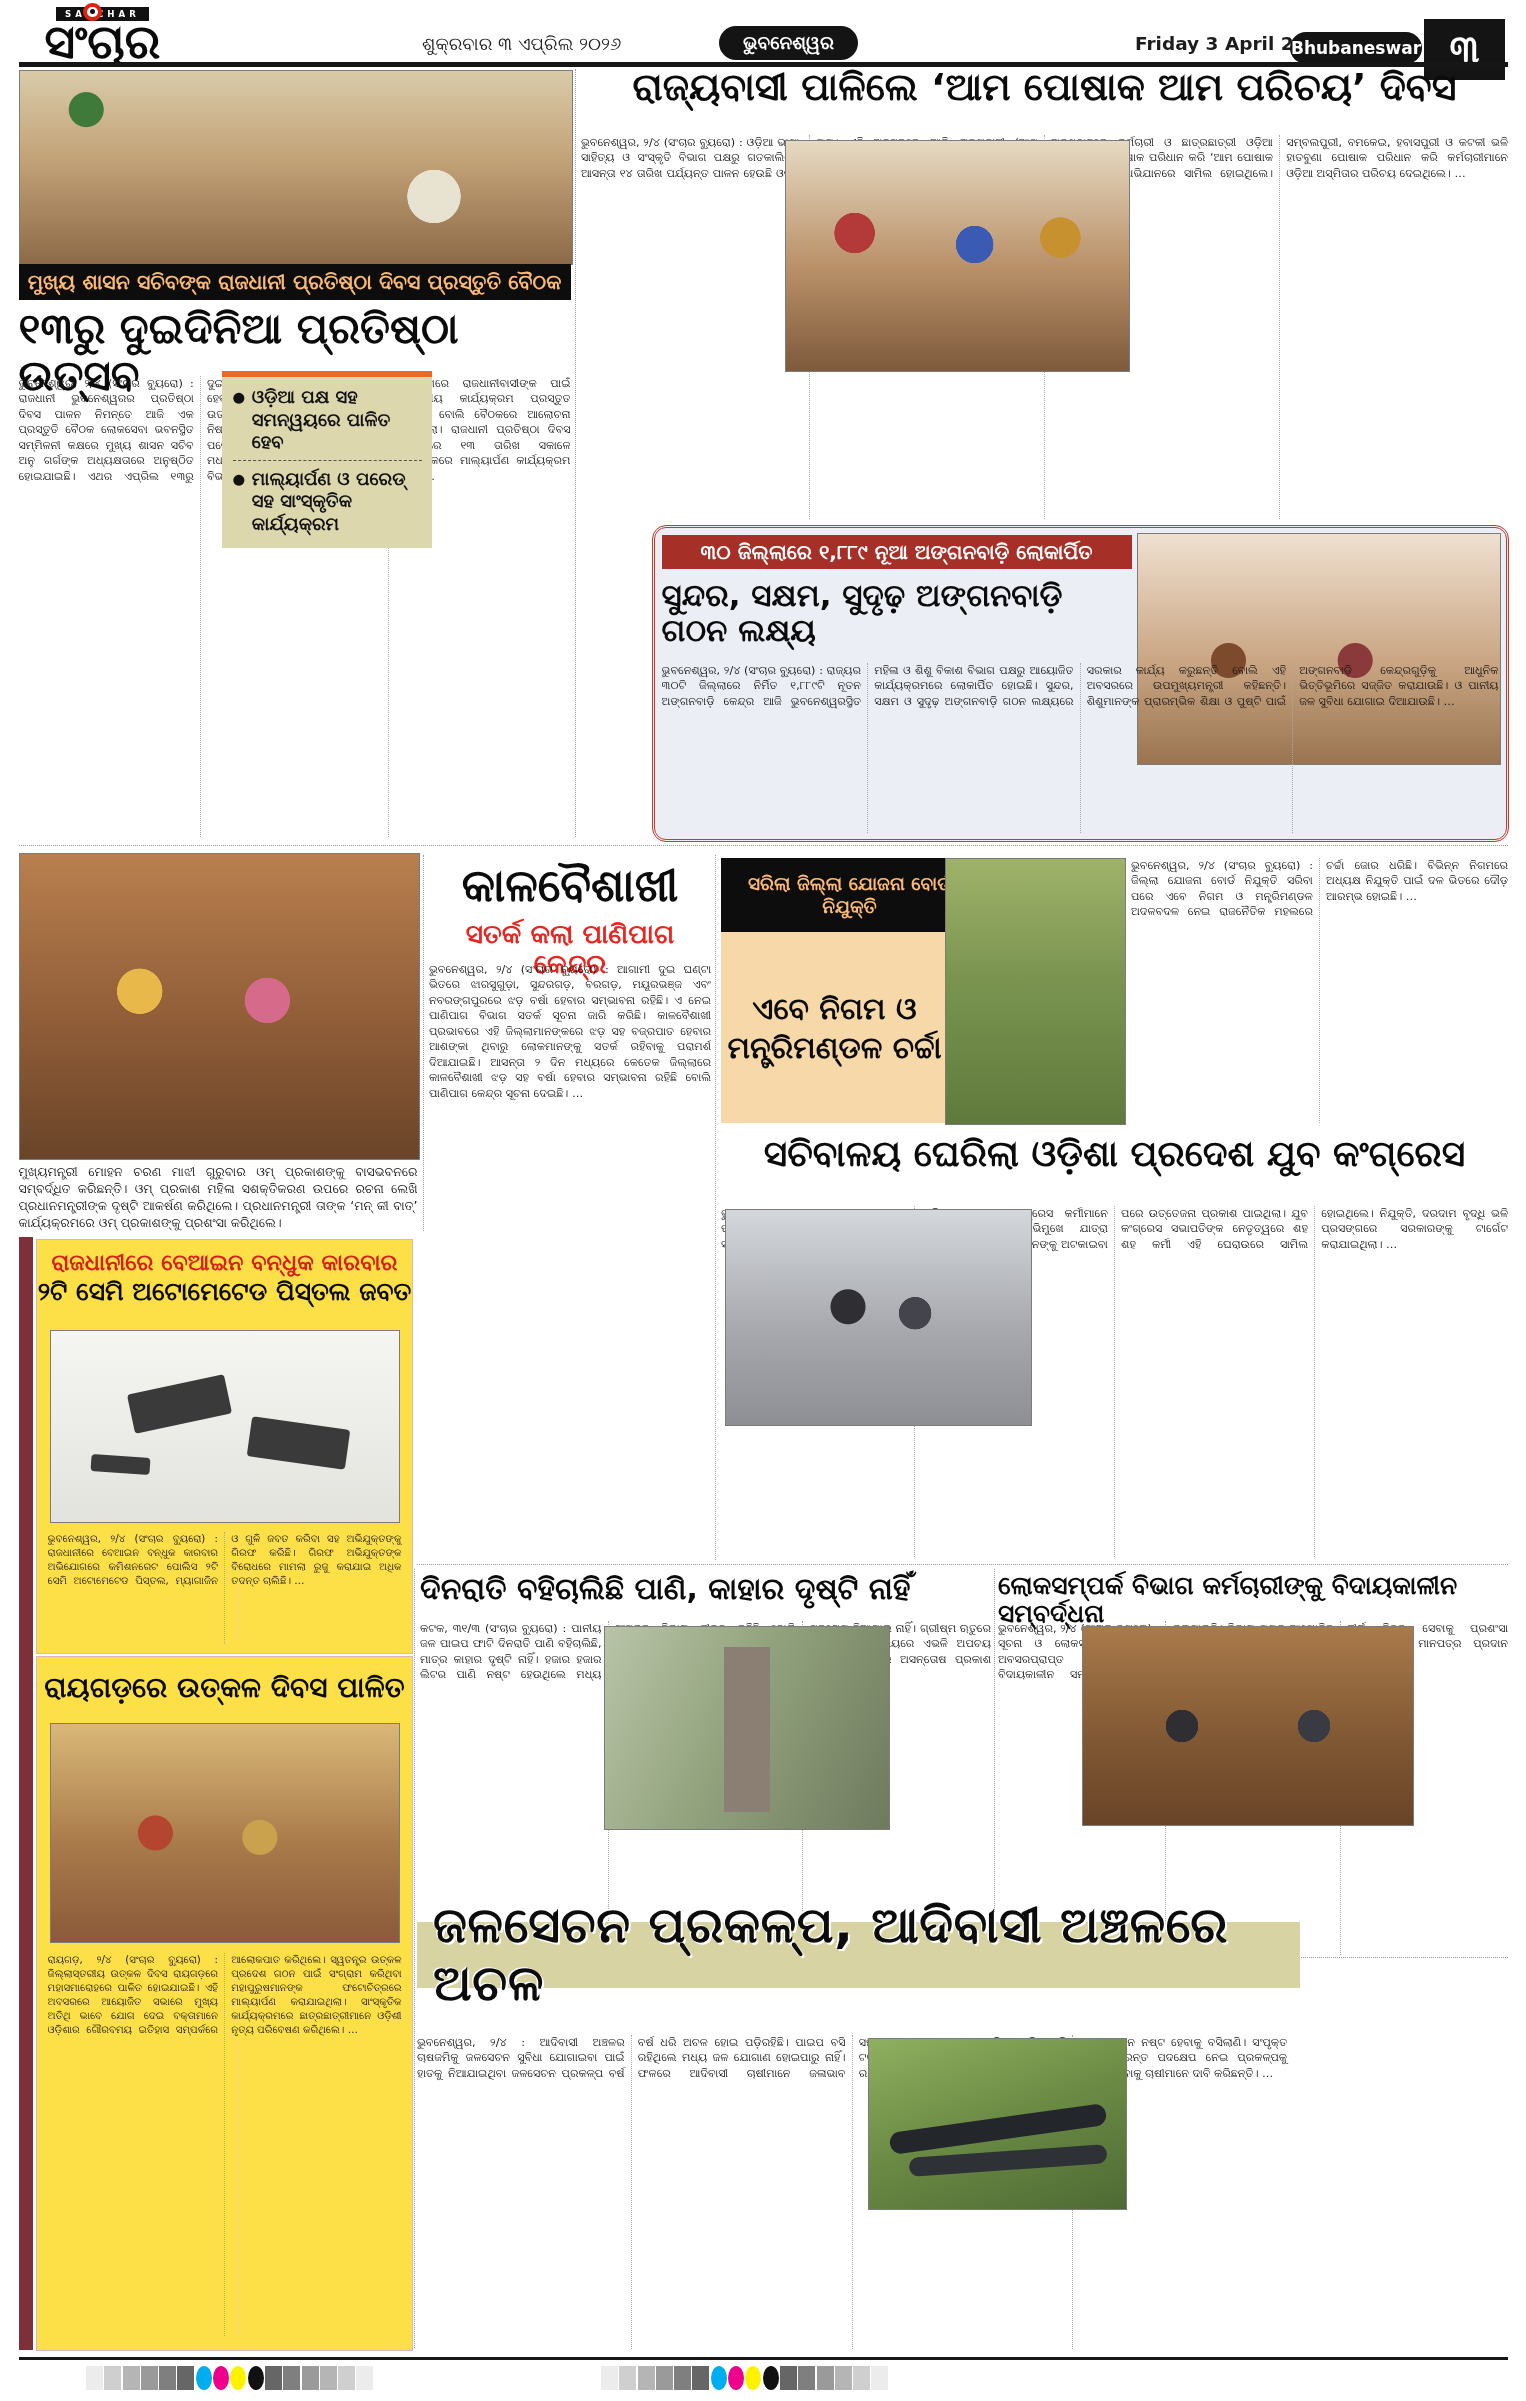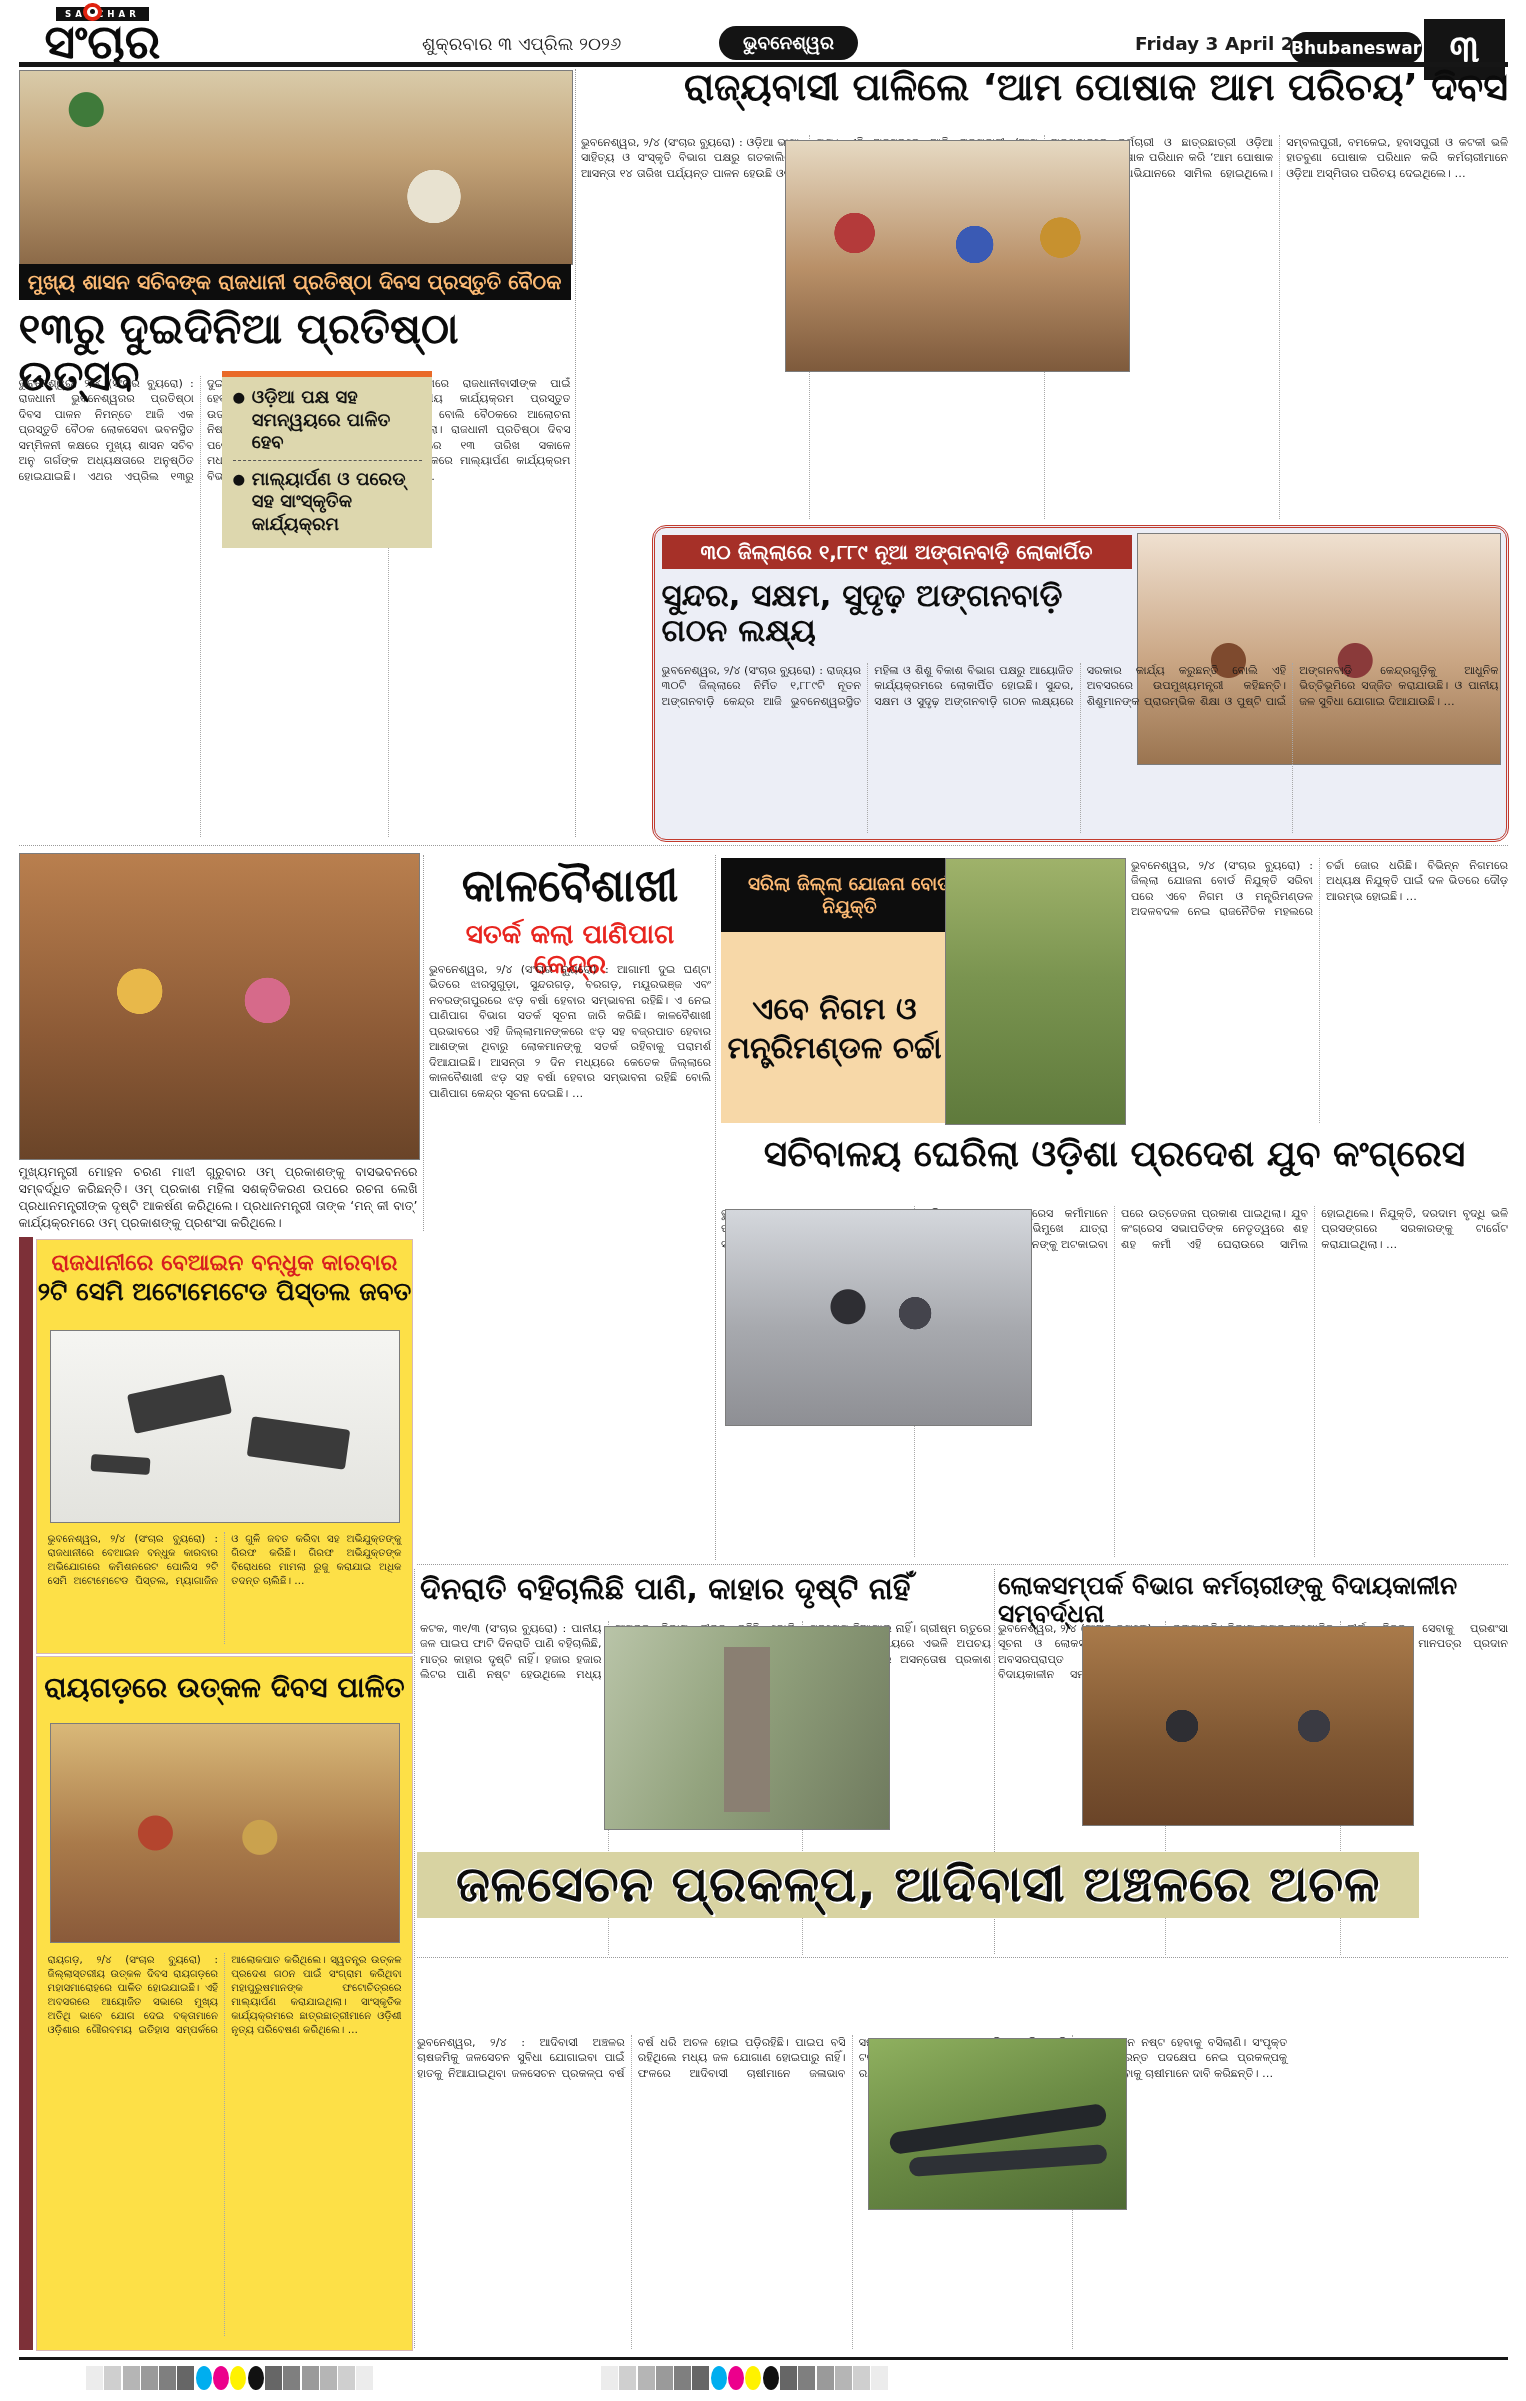--- a/index.html
+++ b/index.html
@@ -80,21 +80,21 @@
       </div>
     <div class="bullet-sep"></div>
     <div class="bullet-item">
         <span class="bullet-dot">●</span>
         <span>ମାଲ୍ୟାର୍ପଣ ଓ ପରେଡ୍ ସହ ସାଂସ୍କୃତିକ କାର୍ଯ୍ୟକ୍ରମ</span>
       </div>
   </div>
 
   <div class="abs dotted-v" style="left:575px;top:69px;height:768px;"></div>
 
-  <div class="abs hl center" style="left:581px;top:66px;width:927px;font-size:38px;text-align:right;">ରାଜ୍ୟବାସୀ ପାଳିଲେ ‘ଆମ ପୋଷାକ ଆମ ପରିଚୟ’ ଦିବସ</div>
+  <div class="abs hl center" style="left:581px;top:66px;width:927px;font-size:38px;">ରାଜ୍ୟବାସୀ ପାଳିଲେ ‘ଆମ ପୋଷାକ ଆମ ପରିଚୟ’ ଦିବସ</div>
   <div class="abs body-text" style="left:581px;top:135px;width:927px;height:384px;column-count:4;">ଭୁବନେଶ୍ୱର, ୨/୪ (ସଂଚାର ବ୍ୟୁରୋ) : ଓଡ଼ିଆ ଭାଷା, ସାହିତ୍ୟ ଓ ସଂସ୍କୃତି ବିଭାଗ ପକ୍ଷରୁ ଗତକାଲିଠାରୁ ଆସନ୍ତା ୧୪ ତାରିଖ ପର୍ଯ୍ୟନ୍ତ ପାଳନ ହେଉଛି ଓଡ଼ିଆ ପକ୍ଷ। ଏହି ଅବସରରେ ଆଜି ରାଜ୍ୟବାସୀ ‘ଆମ ପୋଷାକ ଆମ ପରିଚୟ’ ଦିବସ ପାଳନ କରିଛନ୍ତି। ବିଭିନ୍ନ ସରକାରୀ କାର୍ଯ୍ୟାଳୟ, ଶିକ୍ଷାନୁଷ୍ଠାନ ଓ ଅନୁଷ୍ଠାନରେ କର୍ମଚାରୀ ଓ ଛାତ୍ରଛାତ୍ରୀ ଓଡ଼ିଆ ପାରମ୍ପରିକ ପୋଷାକ ପରିଧାନ କରି ‘ଆମ ପୋଷାକ ଆମ ପରିଚୟ’ ଅଭିଯାନରେ ସାମିଲ ହୋଇଥିଲେ। ସମ୍ବଲପୁରୀ, ବମକେଇ, ହବାସପୁରୀ ଓ କଟକୀ ଭଳି ହାତବୁଣା ପୋଷାକ ପରିଧାନ କରି କର୍ମଚାରୀମାନେ ଓଡ଼ିଆ ଅସ୍ମିତାର ପରିଚୟ ଦେଇଥିଲେ। …</div>
   <div class="abs photo" style="left:785px;top:140px;width:343px;height:230px;z-index:3;background:
       radial-gradient(circle at 20% 40%,#b43a3a 0 20px,transparent 20.5px),
       radial-gradient(circle at 55% 45%,#3a5ab4 0 18.5px,transparent 19px),
       radial-gradient(circle at 80% 42%,#c7912f 0 20px,transparent 20.5px),
       linear-gradient(180deg,#e6d9c2 0%,#b99068 55%,#7e5a3c 100%);"></div>
 
   <div class="abs redbox" style="left:652px;top:525px;width:851px;height:311px;border-radius:14px;">
     <div class="abs redstrip" style="left:6.6px;top:6.6px;width:470px;height:34px;">୩୦ ଜିଲ୍ଲାରେ ୧,୮୮୯ ନୂଆ ଅଙ୍ଗନବାଡ଼ି ଲୋକାର୍ପିତ</div>
     <div class="abs hl" style="left:6.6px;top:50px;width:470px;font-size:31px;">ସୁନ୍ଦର, ସକ୍ଷମ, ସୁଦୃଢ଼ ଅଙ୍ଗନବାଡ଼ି ଗଠନ ଲକ୍ଷ୍ୟ</div>
@@ -170,21 +170,21 @@
 
   <div class="abs hl" style="left:998px;top:1572px;width:510px;font-size:25px;">ଲୋକସମ୍ପର୍କ ବିଭାଗ କର୍ମଚାରୀଙ୍କୁ ବିଦାୟକାଳୀନ ସମ୍ବର୍ଦ୍ଧନା</div>
   <div class="abs body-text" style="left:998px;top:1621px;width:510px;height:334px;column-count:3;">ଭୁବନେଶ୍ୱର, ୨/୪ (ସଂଚାର ବ୍ୟୁରୋ) : ସୂଚନା ଓ ଲୋକସମ୍ପର୍କ ବିଭାଗର ଅବସରପ୍ରାପ୍ତ କର୍ମଚାରୀମାନଙ୍କୁ ବିଦାୟକାଳୀନ ସମ୍ବର୍ଦ୍ଧନା ଜ୍ଞାପନ କରାଯାଇଛି। ବିଭାଗ ପକ୍ଷରୁ ଆୟୋଜିତ ଏହି କାର୍ଯ୍ୟକ୍ରମରେ ବରିଷ୍ଠ ଅଧିକାରୀମାନେ ଯୋଗ ଦେଇ ଅବସରପ୍ରାପ୍ତ କର୍ମଚାରୀମାନଙ୍କ ଦୀର୍ଘ ଦିନର ସେବାକୁ ପ୍ରଶଂସା କରିଥିଲେ ଓ ମାନପତ୍ର ପ୍ରଦାନ କରିଥିଲେ। …</div>
   <div class="abs photo" style="left:1082px;top:1626px;width:330px;height:198px;z-index:3;background:
       radial-gradient(circle at 30% 50%,#2e2e33 0 16px,transparent 16.5px),
       radial-gradient(circle at 70% 50%,#3a3a42 0 16px,transparent 16.5px),
       linear-gradient(180deg,#a97a4a 0%,#7e5632 60%,#6a4428 100%);"></div>
 
   <div class="abs dotted-h" style="left:417px;top:1957px;width:1091px;"></div>
 
-  <div class="abs khakiband" style="left:417px;top:1852px;width:1002px;height:66px;">
+  <div class="abs khakiband" style="left:417px;top:1922px;width:867px;height:66px;padding-left:16px;">
     <span class="outline-hl">ଜଳସେଚନ ପ୍ରକଳ୍ପ, ଆଦିବାସୀ ଅଞ୍ଚଳରେ ଅଚଳ</span>
   </div>
   <div class="abs body-text" style="left:417px;top:2035px;width:1091px;height:314px;column-count:5;">ଭୁବନେଶ୍ୱର, ୨/୪ : ଆଦିବାସୀ ଅଞ୍ଚଳର ଚାଷଜମିକୁ ଜଳସେଚନ ସୁବିଧା ଯୋଗାଇବା ପାଇଁ ହାତକୁ ନିଆଯାଇଥିବା ଜଳସେଚନ ପ୍ରକଳ୍ପ ବର୍ଷ ବର୍ଷ ଧରି ଅଚଳ ହୋଇ ପଡ଼ିରହିଛି। ପାଇପ ବସି ରହିଥିଲେ ମଧ୍ୟ ଜଳ ଯୋଗାଣ ହୋଇପାରୁ ନାହିଁ। ଫଳରେ ଆଦିବାସୀ ଚାଷୀମାନେ ଜଳାଭାବ ସମସ୍ୟାର ସମ୍ମୁଖୀନ ହେଉଛନ୍ତି। କୋଟି କୋଟି ଟଙ୍କା ବ୍ୟୟରେ ନିର୍ମିତ ଏହି ପ୍ରକଳ୍ପର ରକ୍ଷଣାବେକ୍ଷଣ ଅଭାବରୁ ପମ୍ପଗୃହ ଓ ପାଇପଲାଇନ ନଷ୍ଟ ହେବାକୁ ବସିଲାଣି। ସଂପୃକ୍ତ ବିଭାଗ ତୁରନ୍ତ ପଦକ୍ଷେପ ନେଇ ପ୍ରକଳ୍ପକୁ ସଚଳ କରିବାକୁ ଚାଷୀମାନେ ଦାବି କରିଛନ୍ତି। …</div>
   <div class="abs photo" style="left:868px;top:2038px;width:257px;height:170px;z-index:3;background:
       linear-gradient(160deg,#8fb05f 0%,#6a8a44 50%,#4e6a34 100%);">
       <div style="position:absolute;left:20px;top:79px;width:218px;height:22.4px;background:#23262a;transform:rotate(-8deg);border-radius:10.6px;"></div>
       <div style="position:absolute;left:40px;top:112px;width:198px;height:18.5px;background:#2e3136;transform:rotate(-4deg);border-radius:9.2px;"></div>
   </div>
 
   <div class="abs rule" style="left:18.5px;top:2357px;width:1489px;height:3.3px;"></div>

